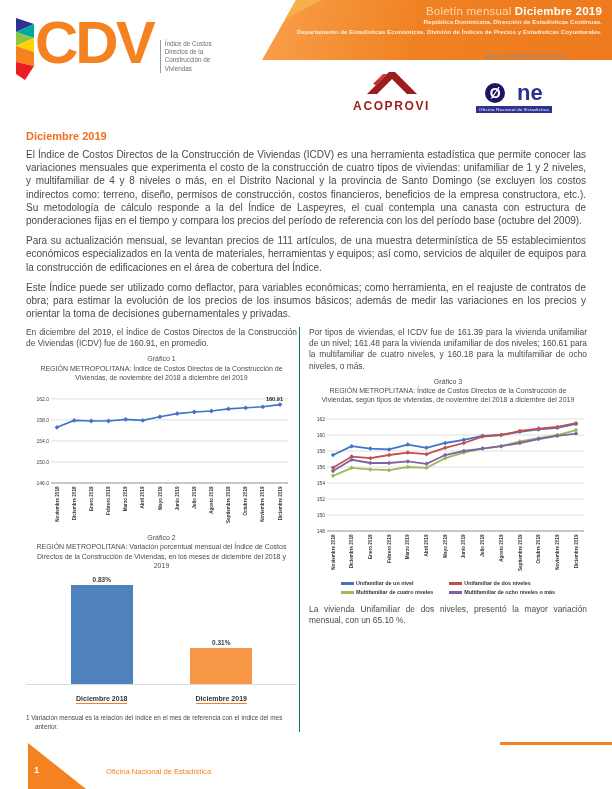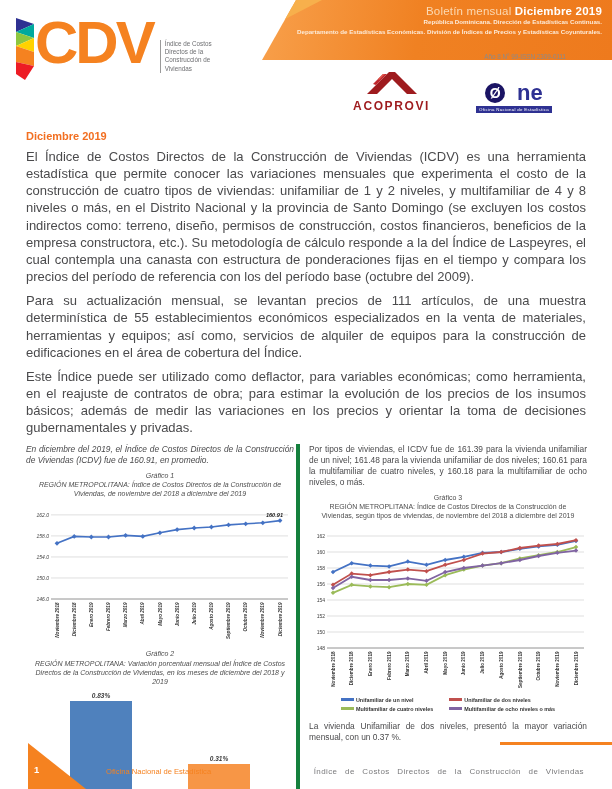--- a/index.html
+++ b/index.html
@@ -33,25 +33,25 @@
   .one { display:flex; flex-direction:column; align-items:center; }
   .one-mark { display:flex; align-items:center; }
   .one-circle { width:20px; height:20px; border-radius:50%; background:#1B1464; color:#fff;
                 display:flex; align-items:center; justify-content:center; font-size:14px; font-weight:bold; }
   .one-ne { font-size:22px; font-weight:800; color:#2E3192; line-height:1; margin-left:12px; }
   .one-sub { margin-top:2px; background:#2E3192; color:#fff; font-size:4.4px; padding:1px 3px; letter-spacing:.3px; }
 
   
   main { padding:0 26px; }
   h1.month-title { font-size:11px; color:#F26F21; font-weight:bold; margin:2px 0 6px; }
-  p.body-par { font-size:13px; color:#4a4a4c; text-align:justify; line-height:1.32; margin:0 0 7px; }
+  p.body-par { font-size:10px; color:#4a4a4c; text-align:justify; line-height:1.32; margin:0 0 7px; }
   h2.results-title { font-size:12.5px; color:#F26F21; font-weight:bold; margin:9px 0 6px; }
 
   .columns { display:flex; align-items:stretch; }
-  .col-left { width:274px; padding-right:2px; border-right:4px solid #15803d;font-style:italic; }
+  .col-left { width:274px; padding-right:2px; border-right:1px solid #15803d; }
   .col-right { flex:1; padding-left:9px; }
   .col-left p, .col-right p { font-size:8.4px; color:#4a4a4c; text-align:justify; line-height:1.32; margin:0 0 5px; }
 
   .chart-title { text-align:center; font-size:7px; color:#4d4d4d; line-height:1.32; margin:4px 6px 1px; }
   .chart-title .gnum { display:block; }
   .chart { display:block; }
   .chart svg { display:block; margin:0 auto; }
 
   
   .bar-area { position:relative; display:flex; align-items:flex-end; height:112px; padding:0 16px; margin-top:3px; }
@@ -328,26 +328,25 @@
             </div>
             <div class="lg-item">
               <span class="lg-swatch" style="background:#9BBB59"></span>
               <span class="lg-label">Multifamiliar de cuatro niveles</span>
             </div>
             <div class="lg-item">
               <span class="lg-swatch" style="background:#8064A2"></span>
               <span class="lg-label">Multifamiliar de ocho niveles o más</span>
             </div>
           </div>
-        <p class="right-note">La vivienda Unifamiliar de dos niveles, presentó la mayor variación mensual, con un 0.37 %.</p>
+        <p class="right-note">La vivienda Unifamiliar de dos niveles, presentó la mayor variación mensual, con un 65.10 %.</p>
       </div>
     </div>
   </main>
 
   <footer>
     <div class="footer-line"></div>
     <div class="page-tri"></div>
     <div class="page-num">1</div>
     <div class="footer-left">Oficina Nacional de Estadística</div>
-    <div class="footer-right">Índice de Costos Directos de la Construcción de Viviendas</div>
   </footer>
 
 </div>
 
 </body></html>

